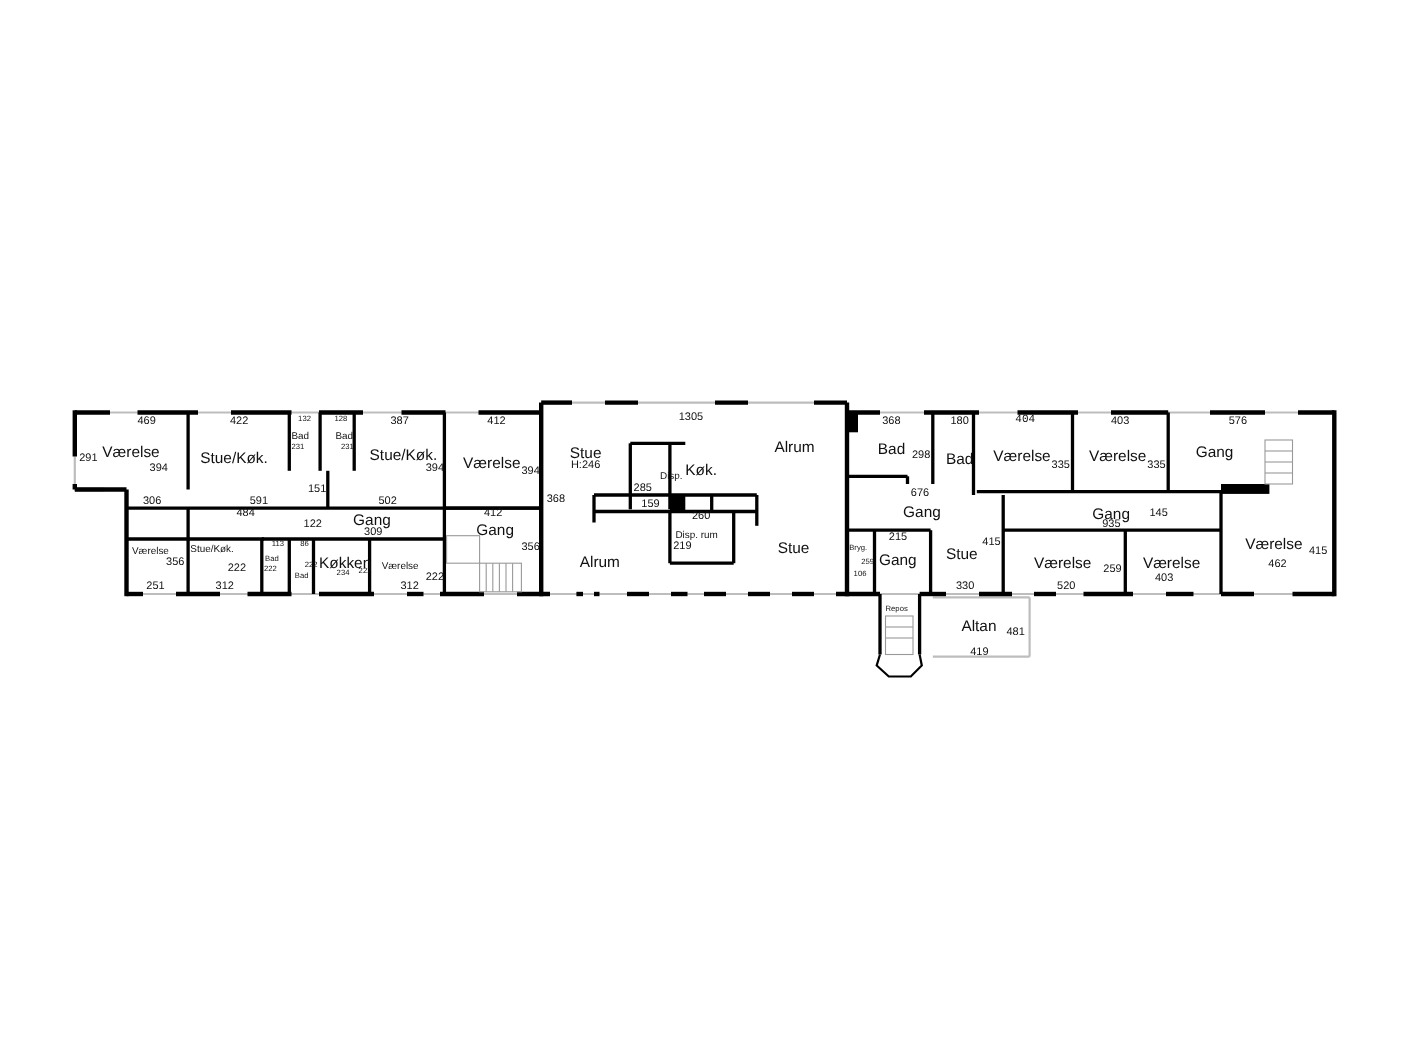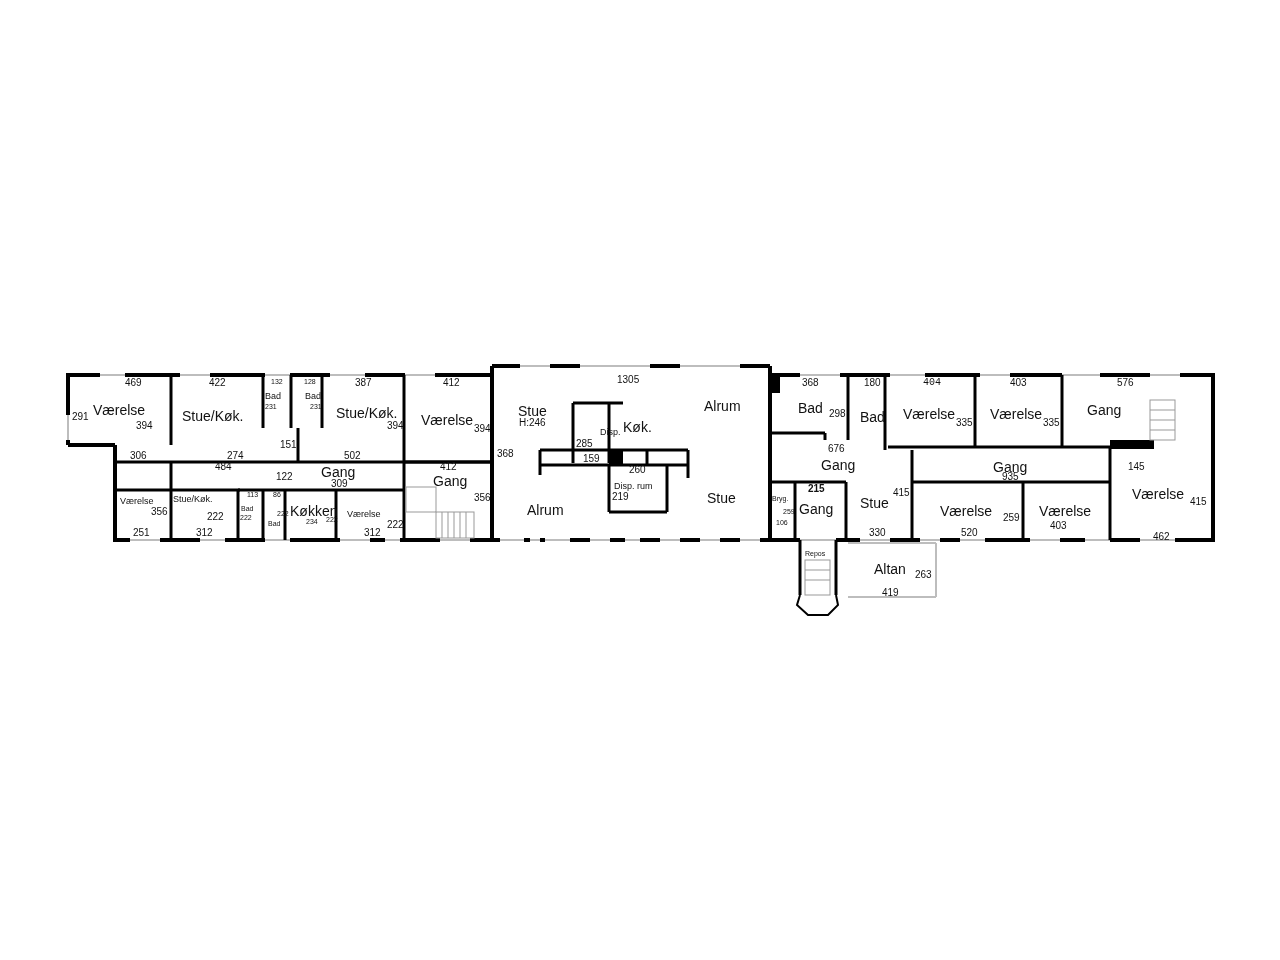--- a/index.html
+++ b/index.html
@@ -153,21 +153,21 @@
 </svg>
 
 <div id="labels">
     <span class="lbl room" style="left: 93px; top: 403px;">Værelse</span>
     <span class="lbl dim" style="left: 113px; top: 378px; margin-left: 12px;">469</span>
     <span class="lbl dim" style="left: 72px; top: 412px;">291</span>
     <span class="lbl dim" style="left: 136px; top: 421px;">394</span>
     <span class="lbl dim" style="left: 130px; top: 451px;">306</span>
     <span class="lbl room" style="left: 182px; top: 409px;">Stue/Køk.</span>
     <span class="lbl dim" style="left: 209px; top: 378px;">422</span>
-    <span class="lbl dim" style="left: 227px; top: 451px;">274</span>
+    <span class="lbl dim" style="left: 227px; top: 451px;">591</span>
     <span class="lbl small" style="left: 265px; top: 392px;">Bad</span>
     <span class="lbl tiny" style="left: 271px; top: 378px;">132</span>
     <span class="lbl tiny" style="left: 265px; top: 403px;">231</span>
     <span class="lbl small" style="left: 305px; top: 392px;">Bad</span>
     <span class="lbl tiny" style="left: 304px; top: 378px;">128</span>
     <span class="lbl tiny" style="left: 310px; top: 403px;">231</span>
     <span class="lbl dim" style="left: 280px; top: 440px;">151</span>
     <span class="lbl room" style="left: 336px; top: 406px;">Stue/Køk.</span>
     <span class="lbl dim" style="left: 355px; top: 378px;">387</span>
     <span class="lbl dim" style="left: 387px; top: 421px;">394</span>
@@ -217,41 +217,41 @@
     <span class="lbl room" style="left: 798px; top: 401px;">Bad</span>
     <span class="lbl dim" style="left: 802px; top: 378px;">368</span>
     <span class="lbl dim" style="left: 829px; top: 409px;">298</span>
     <span class="lbl room" style="left: 860px; top: 410px;">Bad</span>
     <span class="lbl dim" style="left: 864px; top: 378px;">180</span>
     <span class="lbl dim" style="left: 828px; top: 444px;">676</span>
     <span class="lbl room" style="left: 821px; top: 458px;">Gang</span>
     <span class="lbl tiny" style="left: 772px; top: 495px;">Bryg.</span>
     <span class="lbl tiny" style="left: 783px; top: 508px;">259</span>
     <span class="lbl tiny" style="left: 776px; top: 519px;">106</span>
-    <span class="lbl dim" style="left: 808px; top: 484px; font-weight: bold;">215</span>
+    <span class="lbl dim" style="left: 808px; top: 484px;">215</span>
     <span class="lbl room" style="left: 799px; top: 502px;">Gang</span>
     <span class="lbl room" style="left: 860px; top: 496px;">Stue</span>
     <span class="lbl dim" style="left: 893px; top: 488px;">415</span>
     <span class="lbl dim" style="left: 869px; top: 528px;">330</span>
     <span class="lbl tiny" style="left: 805px; top: 550px;">Repos</span>
     <span class="lbl room" style="left: 874px; top: 562px;">Altan</span>
-    <span class="lbl dim" style="left: 915px; top: 570px;">263</span>
+    <span class="lbl dim" style="left: 915px; top: 570px;">481</span>
     <span class="lbl dim" style="left: 882px; top: 588px;">419</span>
     <span class="lbl room" style="left: 903px; top: 407px;">Værelse</span>
     <span class="lbl dim" style="left: 923px; top: 378px; font-family: Liberation Mono, monospace;">404</span>
     <span class="lbl dim" style="left: 956px; top: 418px;">335</span>
     <span class="lbl room" style="left: 990px; top: 407px;">Værelse</span>
     <span class="lbl dim" style="left: 1010px; top: 378px;">403</span>
     <span class="lbl dim" style="left: 1043px; top: 418px;">335</span>
     <span class="lbl room" style="left: 1087px; top: 403px;">Gang</span>
     <span class="lbl dim" style="left: 1117px; top: 378px;">576</span>
     <span class="lbl room" style="left: 993px; top: 460px;">Gang</span>
     <span class="lbl dim" style="left: 1002px; top: 472px;">935</span>
-    <span class="lbl dim" style="left: 1128px; top: 462px;">145</span>
+    <span class="lbl dim" style="left: 1045px; top: 462px;">145</span>
     <span class="lbl room" style="left: 940px; top: 504px;">Værelse</span>
     <span class="lbl dim" style="left: 1003px; top: 513px;">259</span>
     <span class="lbl dim" style="left: 961px; top: 528px;">520</span>
     <span class="lbl room" style="left: 1039px; top: 504px;">Værelse</span>
     <span class="lbl dim" style="left: 1050px; top: 521px;">403</span>
     <span class="lbl room" style="left: 1132px; top: 487px;">Værelse</span>
     <span class="lbl dim" style="left: 1190px; top: 497px;">415</span>
-    <span class="lbl dim" style="left: 1153px; top: 532px;">462</span>
+    <span class="lbl dim" style="left: 1153px; top: 508px;">462</span>
   </div>
 
 </body></html>

